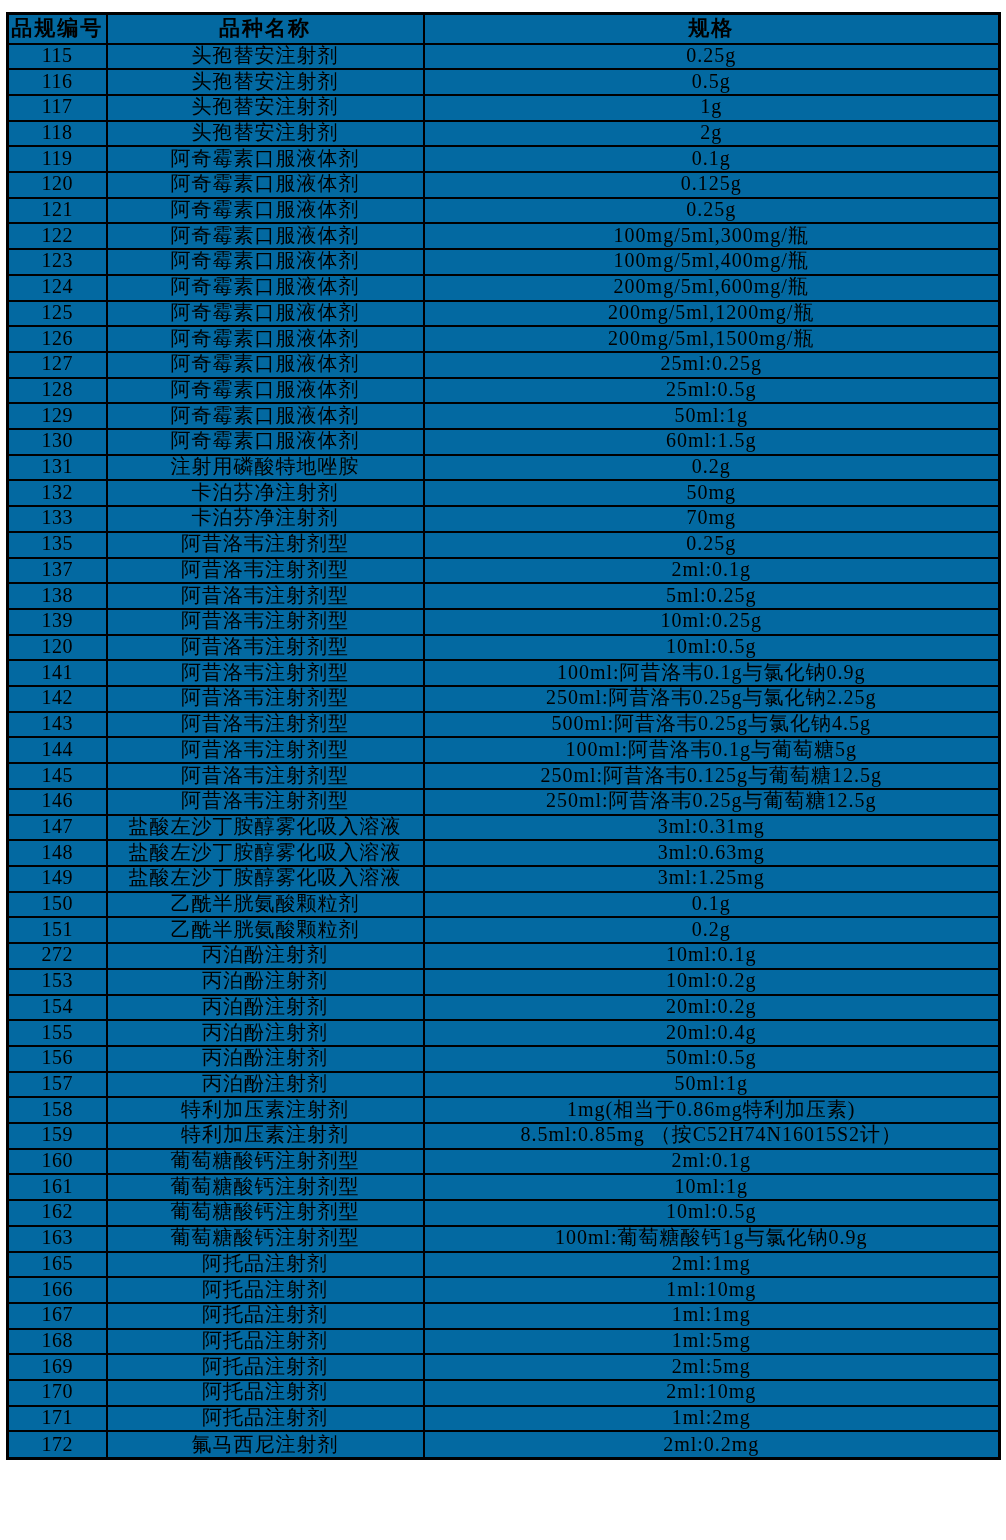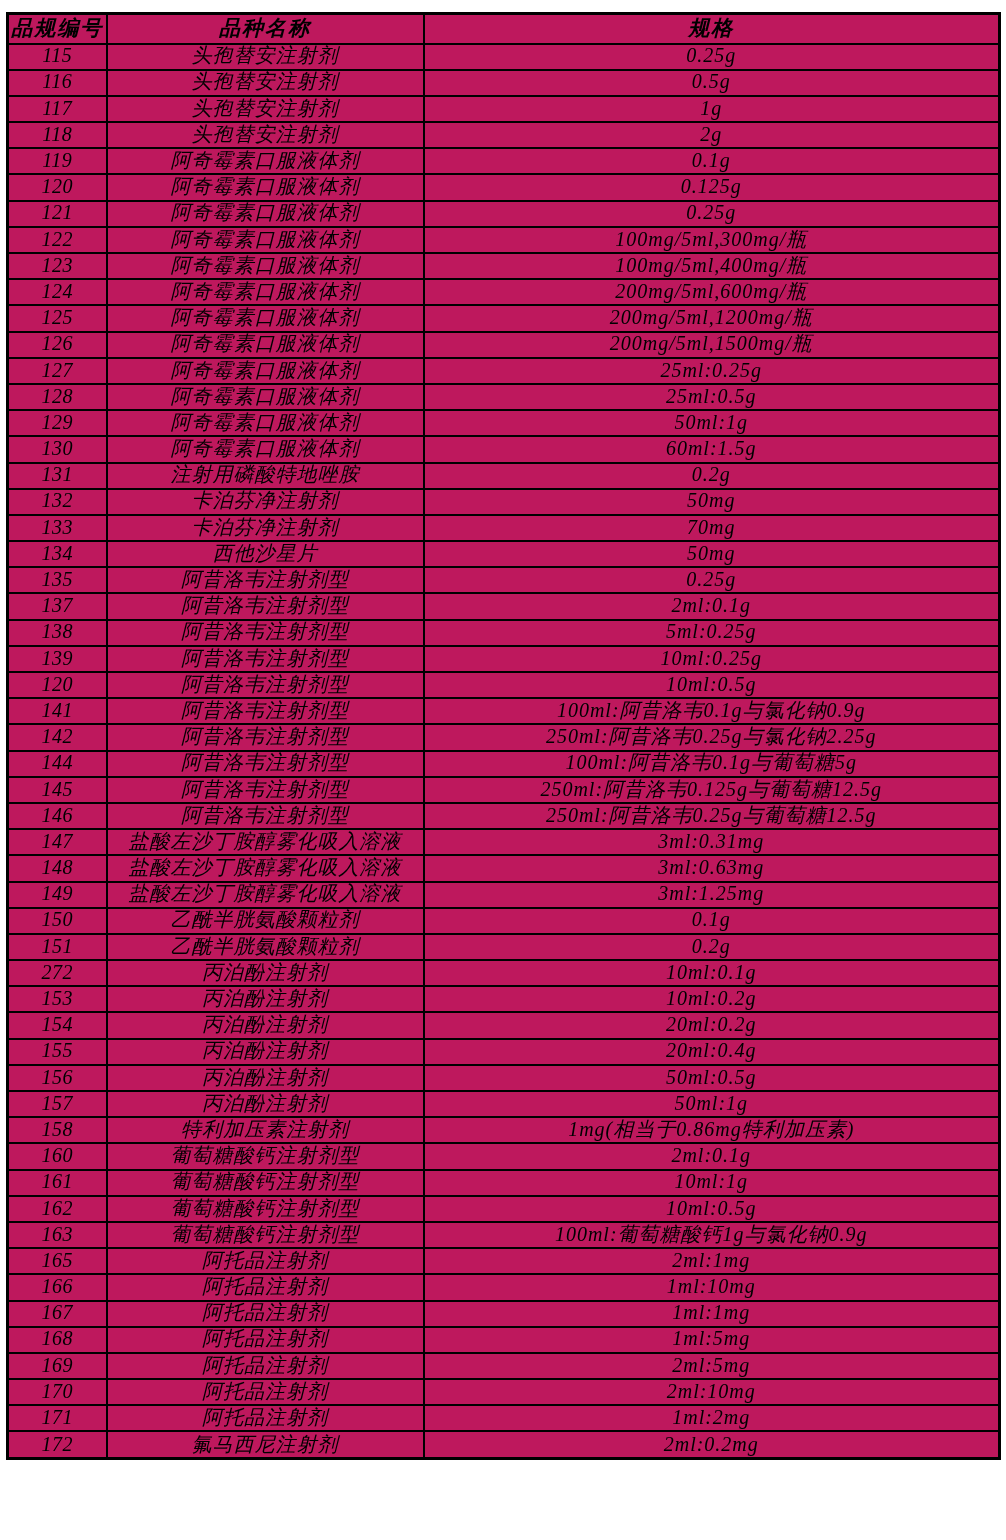--- a/index.html
+++ b/index.html
@@ -13,23 +13,22 @@
   .sheet {
     position: absolute;
     left: 6px;
     top: 12px;
   }
   table.spec-table {
     border-collapse: collapse;
     table-layout: fixed;
     width: 992px;
     height: 1448px;
-    background: #be185d;
+    background: #0369a1;
     border: 3px solid #000000;
-    font-style: italic;
   }
   col.col-id   { width: 99px;  }
   col.col-name { width: 317px; }
   col.col-spec { width: 576px; }
   th, td {
     border: 2px solid #000000;
     text-align: center;
     vertical-align: bottom;
     white-space: nowrap;
     overflow: hidden;
@@ -162,25 +161,20 @@
           <td class="cell-id">132</td>
           <td>卡泊芬净注射剂</td>
           <td>50mg</td>
         </tr>
         <tr>
           <td class="cell-id">133</td>
           <td>卡泊芬净注射剂</td>
           <td>70mg</td>
         </tr>
         <tr>
-          <td class="cell-id">134</td>
-          <td>西他沙星片</td>
-          <td>50mg</td>
-        </tr>
-        <tr>
           <td class="cell-id">135</td>
           <td>阿昔洛韦注射剂型</td>
           <td>0.25g</td>
         </tr>
         <tr>
           <td class="cell-id">137</td>
           <td>阿昔洛韦注射剂型</td>
           <td>2ml:0.1g</td>
         </tr>
         <tr>
@@ -200,20 +194,25 @@
         </tr>
         <tr>
           <td class="cell-id">141</td>
           <td>阿昔洛韦注射剂型</td>
           <td>100ml:阿昔洛韦0.1g与氯化钠0.9g</td>
         </tr>
         <tr>
           <td class="cell-id">142</td>
           <td>阿昔洛韦注射剂型</td>
           <td>250ml:阿昔洛韦0.25g与氯化钠2.25g</td>
+        </tr>
+        <tr>
+          <td class="cell-id">143</td>
+          <td>阿昔洛韦注射剂型</td>
+          <td>500ml:阿昔洛韦0.25g与氯化钠4.5g</td>
         </tr>
         <tr>
           <td class="cell-id">144</td>
           <td>阿昔洛韦注射剂型</td>
           <td>100ml:阿昔洛韦0.1g与葡萄糖5g</td>
         </tr>
         <tr>
           <td class="cell-id">145</td>
           <td>阿昔洛韦注射剂型</td>
           <td>250ml:阿昔洛韦0.125g与葡萄糖12.5g</td>
@@ -275,20 +274,25 @@
         </tr>
         <tr>
           <td class="cell-id">157</td>
           <td>丙泊酚注射剂</td>
           <td>50ml:1g</td>
         </tr>
         <tr>
           <td class="cell-id">158</td>
           <td>特利加压素注射剂</td>
           <td>1mg(相当于0.86mg特利加压素)</td>
+        </tr>
+        <tr>
+          <td class="cell-id">159</td>
+          <td>特利加压素注射剂</td>
+          <td>8.5ml:0.85mg （按C52H74N16015S2计）</td>
         </tr>
         <tr>
           <td class="cell-id">160</td>
           <td>葡萄糖酸钙注射剂型</td>
           <td>2ml:0.1g</td>
         </tr>
         <tr>
           <td class="cell-id">161</td>
           <td>葡萄糖酸钙注射剂型</td>
           <td>10ml:1g</td>

